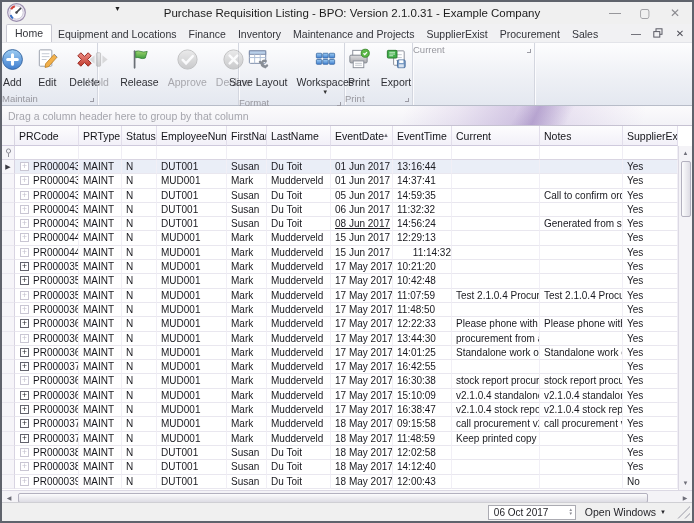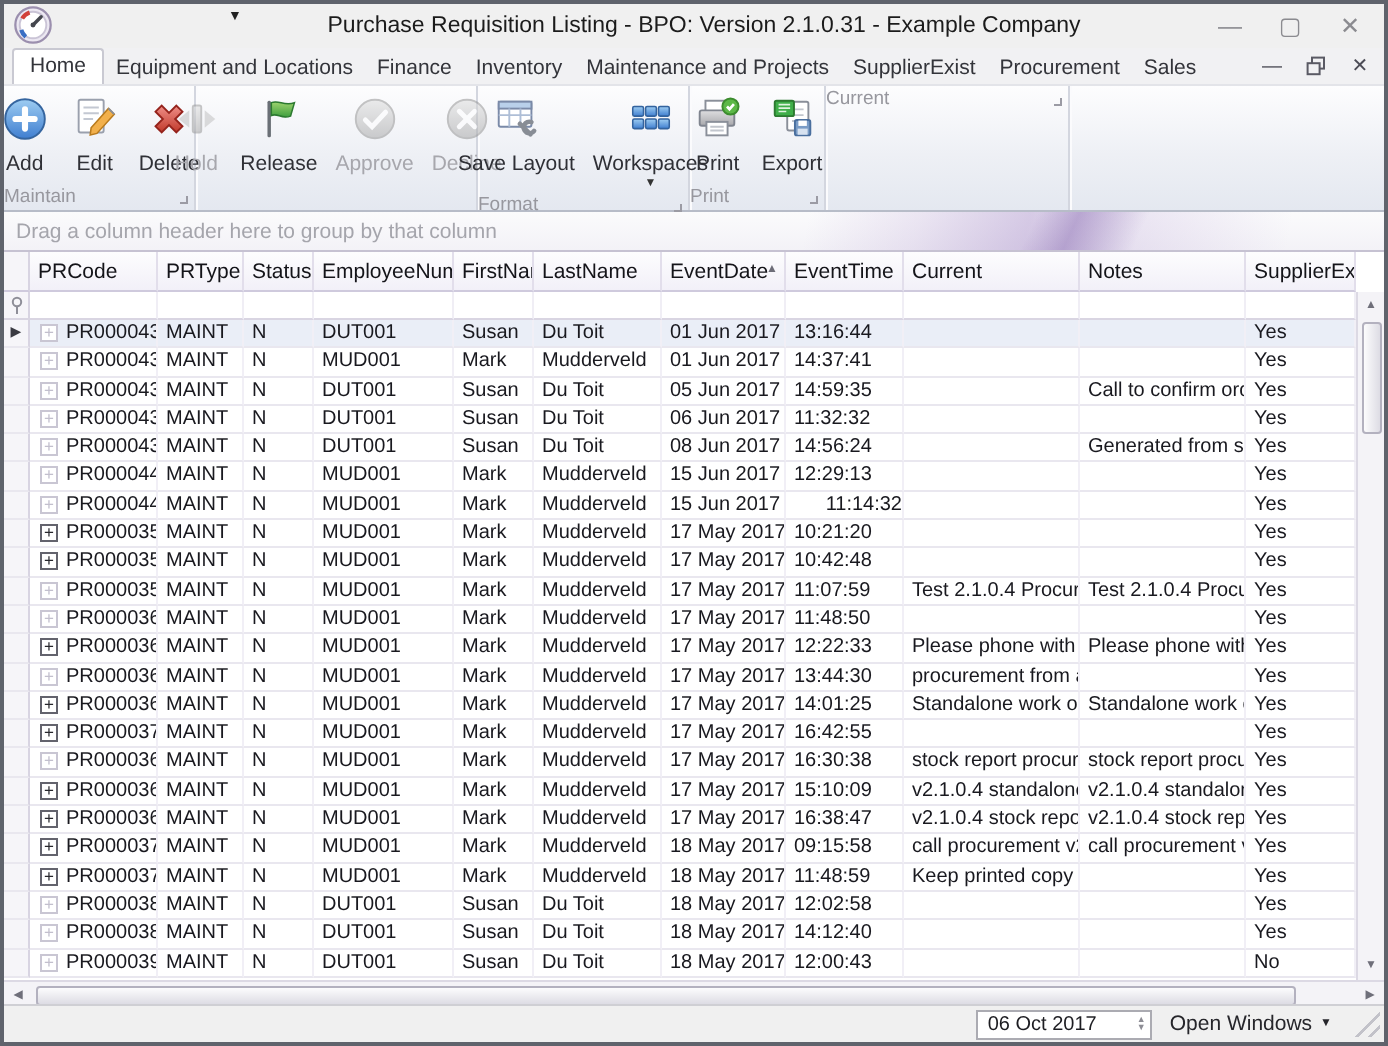--- a/index.html
+++ b/index.html
@@ -425,21 +425,21 @@
           <div class="cell" style="width: 55px;">Yes</div>
         </div>
         <div class="row">
           <div class="cell ind"></div>
           <div class="cell" style="width: 64px;"><span class="exp">+</span><span>PR0000439</span></div>
           <div class="cell" style="width: 43px;">MAINT</div>
           <div class="cell" style="width: 35px;">N</div>
           <div class="cell" style="width: 70px;">DUT001</div>
           <div class="cell" style="width: 40px;">Susan</div>
           <div class="cell" style="width: 64px;">Du Toit</div>
-          <div class="cell" style="width: 62px;">08 Jun 2017</div>
+          <div class="cell" style="width: 62px; text-decoration: underline;">08 Jun 2017</div>
           <div class="cell" style="width: 59px;">14:56:24</div>
           <div class="cell" style="width: 88px;"></div>
           <div class="cell" style="width: 83px;">Generated from sale...</div>
           <div class="cell" style="width: 55px;">Yes</div>
         </div>
         <div class="row">
           <div class="cell ind"></div>
           <div class="cell" style="width: 64px;"><span class="exp">+</span><span>PR0000444</span></div>
           <div class="cell" style="width: 43px;">MAINT</div>
           <div class="cell" style="width: 35px;">N</div>

